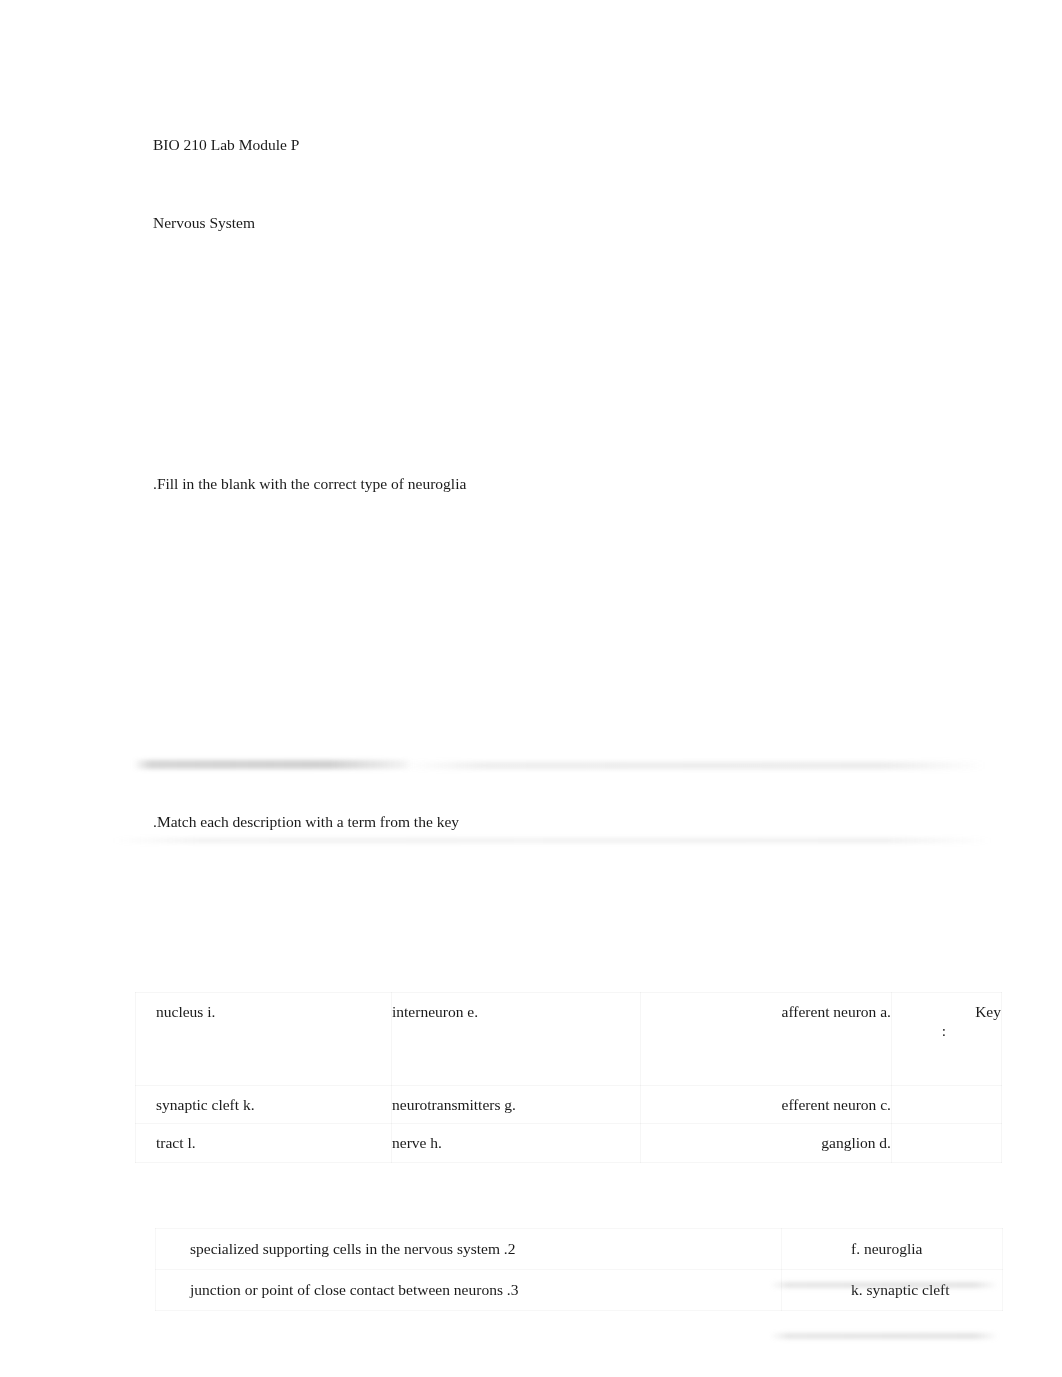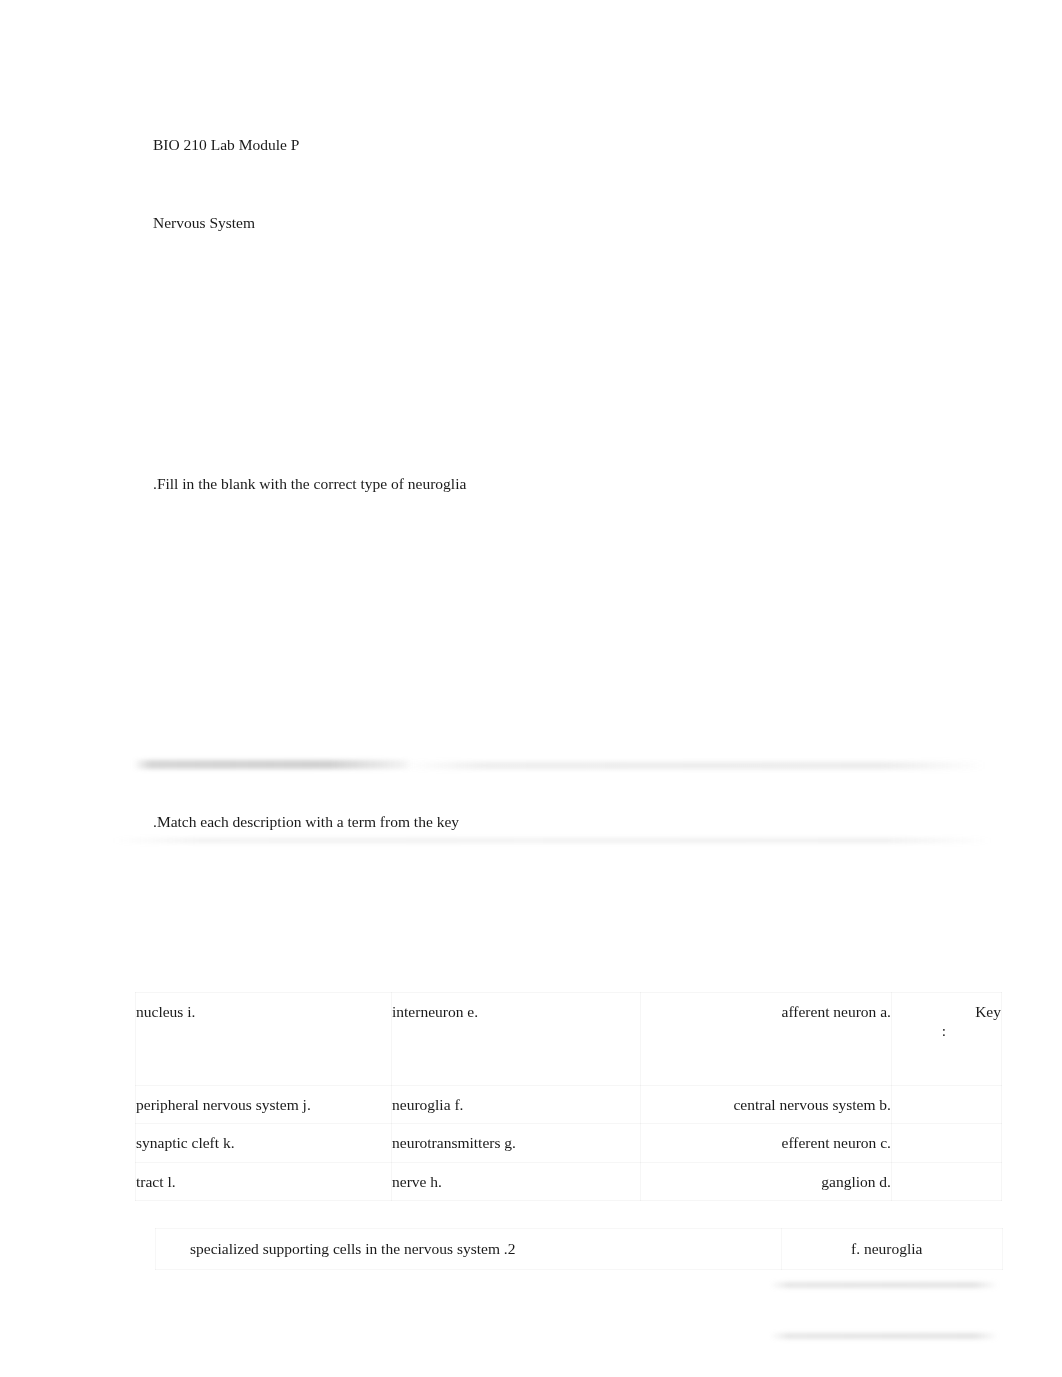--- a/index.html
+++ b/index.html
@@ -100,21 +100,21 @@
   }
   .key-table .cell-inner {
     padding: 9px 0 9px 0;
     line-height: 1.25;
   }
   .col-i   { width: 255px; }
   .col-ii  { width: 248px; }
   .col-iii { width: 250px; }
   .col-iv  { width: 109px; }
 
-  .cell-text { padding-left: 70px; }
+  .cell-text { padding-left: 70px; margin-left: 20px; }
   .cell-text-2 { padding-left: 68px; }
   .cell-text-3 { padding-left: 70px; text-align: right; }
 
   .keylabel {
     text-align: right;
     padding-right: 8px;
     line-height: 1.55;
   }
   .keylabel .colon { display: block; text-align: center; padding-right: 5px; }
 
@@ -192,34 +192,20 @@
       </td>
       <td class="col-iv">
         <div class="cell-inner keylabel">
           <span>Key</span>
           <span class="colon">:</span>
         </div>
       </td>
     </tr>
     <tr>
       <td>
-        <div class="cell-inner cell-text">peripheral nervous system    j.</div>
-      </td>
-      <td>
-        <div class="cell-inner cell-text-2">neuroglia    f.</div>
-      </td>
-      <td>
-        <div class="cell-inner cell-text-3">central nervous system    b.</div>
-      </td>
-      <td>
-        <div class="cell-inner"></div>
-      </td>
-    </tr>
-    <tr>
-      <td>
         <div class="cell-inner cell-text">synaptic cleft    k.</div>
       </td>
       <td>
         <div class="cell-inner cell-text-2">neurotransmitters    g.</div>
       </td>
       <td>
         <div class="cell-inner cell-text-3">efferent neuron    c.</div>
       </td>
       <td>
         <div class="cell-inner"></div>
@@ -245,19 +231,27 @@
   <table class="match-table">
     <tbody>
     <tr>
       <td class="match-desc">
         <div class="cell-inner">specialized supporting cells in the nervous system    .2</div>
       </td>
       <td class="match-ans">
         <div class="cell-inner">f. neuroglia</div>
       </td>
     </tr>
+    <tr>
+      <td class="match-desc">
+        <div class="cell-inner">junction or point of close contact between neurons    .3</div>
+      </td>
+      <td class="match-ans">
+        <div class="cell-inner">k. synaptic cleft</div>
+      </td>
+    </tr>
   </tbody>
     </table>
 
   <div class="ans-underline ul-1"></div>
   <div class="ans-underline ul-2"></div>
 
 </div>
 
 </body></html>

